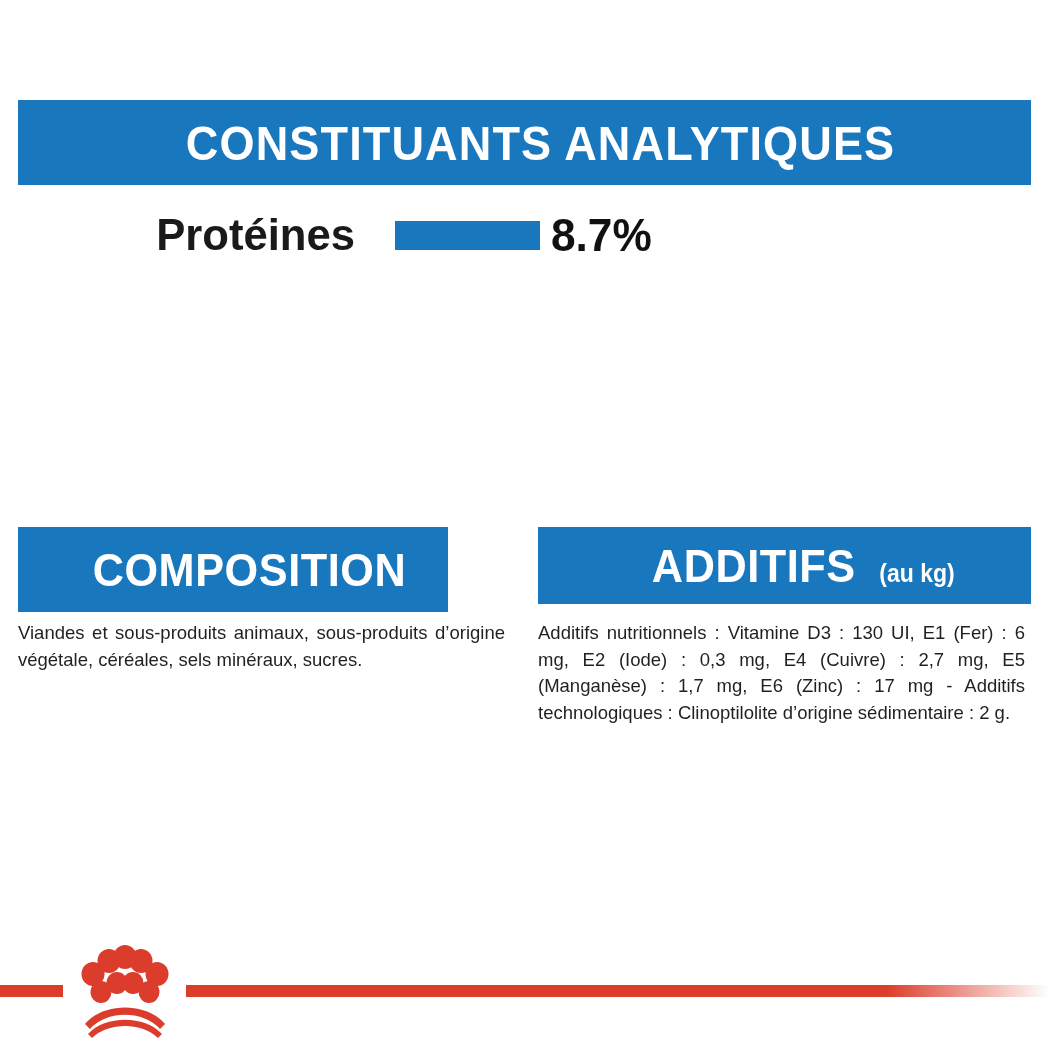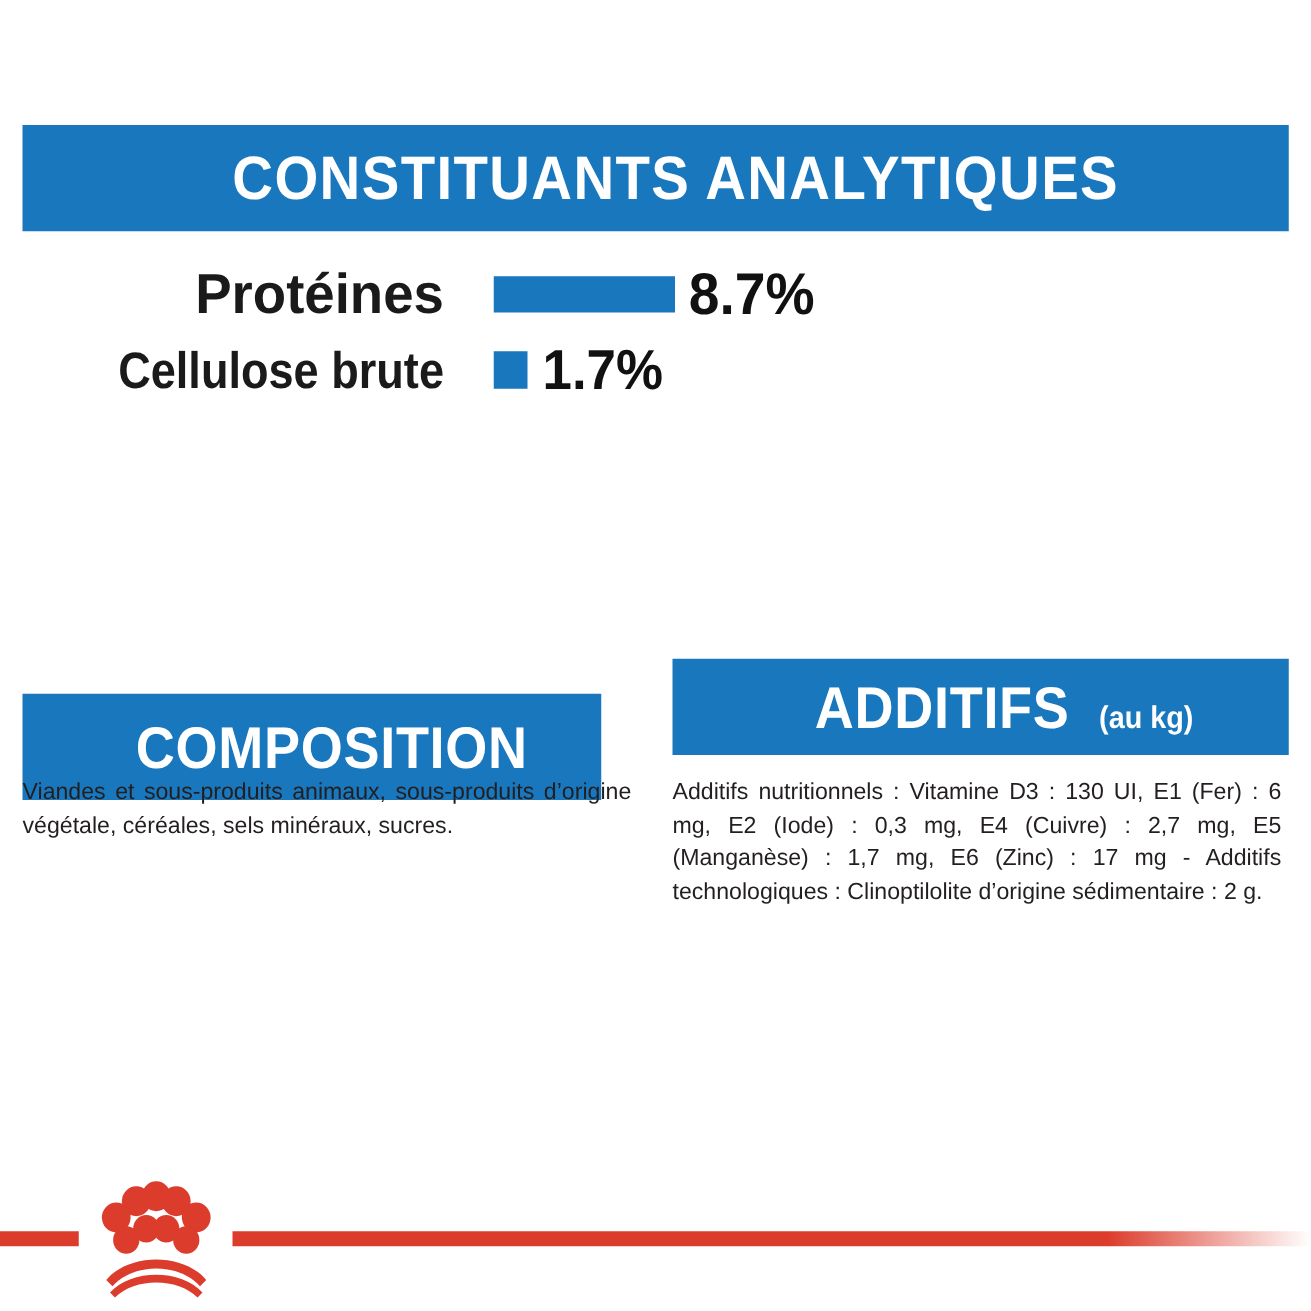--- a/index.html
+++ b/index.html
@@ -42,23 +42,22 @@
     height: 85px;
   }
   #main-banner .banner-title {
     font-size: 49px;
     letter-spacing: 1.2px;
   }
 
   #composition-banner {
     left: 18px;
     top: 527px;
-    width: 463px;
+    width: 430px;
     height: 85px;
-    margin-top: 28px;
   }
   #composition-banner .banner-title {
     font-size: 47px;
     letter-spacing: 0.6px;
   }
 
   #additifs-banner {
     left: 538px;
     top: 527px;
     width: 493px;
@@ -243,25 +242,20 @@
 
 <div id="constituents">
 
   <div class="nutrient-row" id="row-proteins">
     <span class="nutrient-label">Protéines</span>
     <span class="nutrient-bar"></span>
     <span class="nutrient-value">8.7%</span>
   </div>
 
 
-  <div class="nutrient-row" id="row-fibre">
-    <span class="nutrient-label">Cellulose brute</span>
-    <span class="nutrient-bar"></span>
-    <span class="nutrient-value">1.7%</span>
-  </div>
 
 </div>
 
 <div class="banner" id="composition-banner">
   <span class="banner-title">COMPOSITION</span>
 </div>
 <div class="body-text" id="composition-text">Viandes et sous-produits animaux, sous-produits d’origine végétale, céréales, sels minéraux, sucres.</div>
 
 <div class="banner" id="additifs-banner">
   <span class="additifs-wrap">

